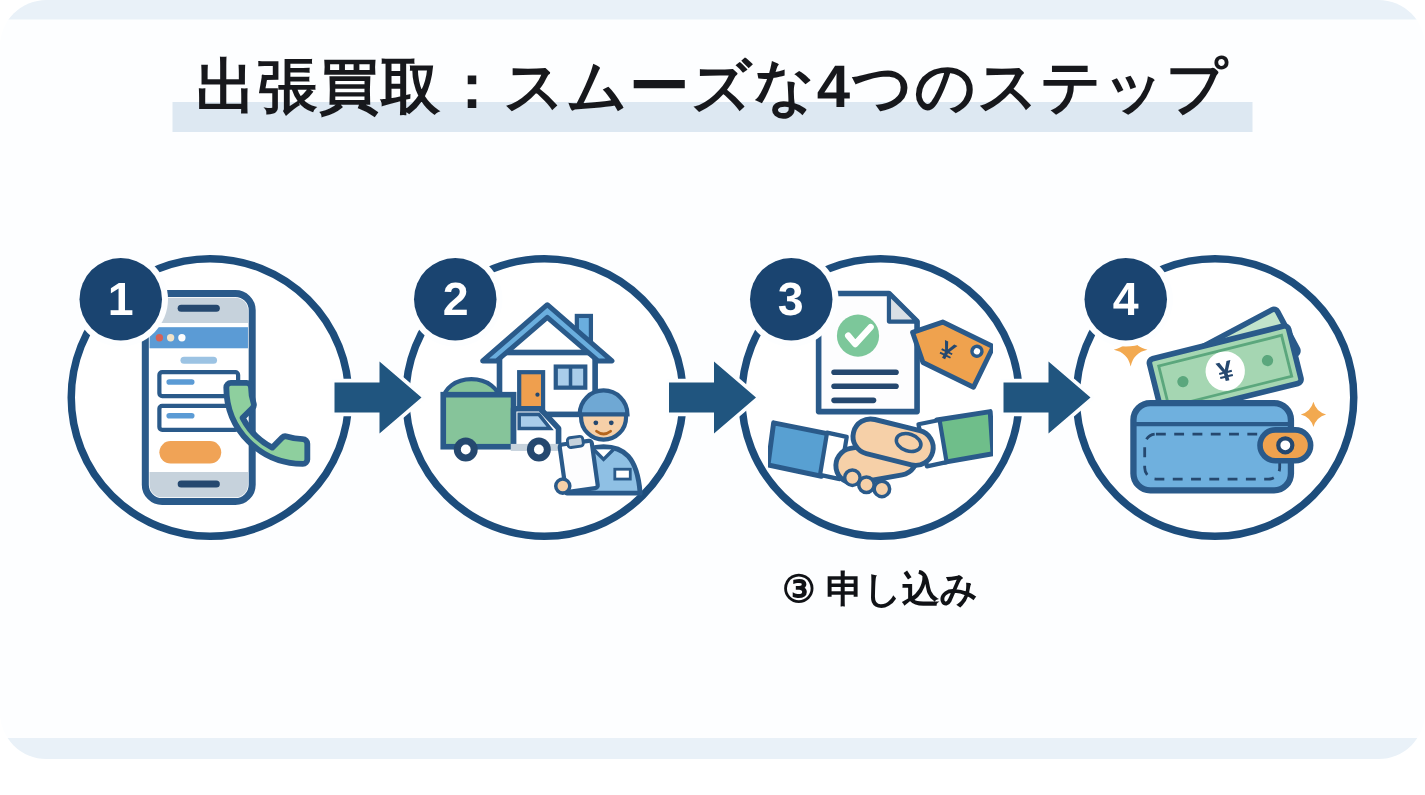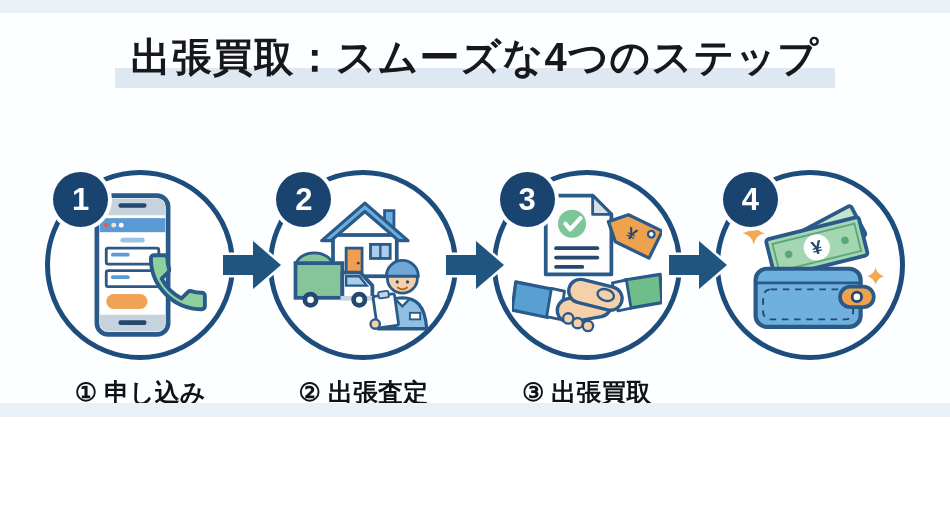--- a/index.html
+++ b/index.html
@@ -1,20 +1,20 @@
 <!DOCTYPE html>
 <html><head>
 <meta charset="utf-8">
 <style>
   * { margin:0; padding:0; box-sizing:border-box; }
   html,body { background:#ffffff; }
   body { font-family:"Liberation Sans", sans-serif; }
   .canvas {
-    position:relative; width:950px; height:417px;
-    background:#fdfeff; overflow:hidden;
+    position:relative; width:950px; height:506px;
+    background:#fdfeff; overflow:hidden;border-radius:31px;
   }
   .accent-bar { position:absolute; left:0; width:100%; background:#e9f1f8; }
   .accent-bar.top { top:0; height:13px; }
   .accent-bar.bottom { bottom:0; height:14px; }
 
   .title-wrap { position:absolute; top:30px; left:0; width:100%; text-align:center; }
   .title-text {
     position:relative; display:inline-block; z-index:0;
     font-size:40px; font-weight:900; color:#17181c; letter-spacing:1px;
     white-space:nowrap;
@@ -79,23 +79,20 @@
           <rect x="49" y="67" width="20" height="4" rx="2" fill="#5b9bd5"></rect>
           <rect x="44" y="86" width="56" height="17" rx="2" fill="#ffffff" stroke="#2a5a8a" stroke-width="3"></rect>
           <rect x="49" y="91" width="20" height="4" rx="2" fill="#5b9bd5"></rect>
           <rect x="44" y="111" width="44" height="16" rx="8" fill="#f0a356"></rect>
           <path d="M37 133 h70 v9 a9 9 0 0 1 -9 9 h-52 a9 9 0 0 1 -9 -9 z" fill="#c6d2dc"></path>
           <rect x="57" y="139" width="30" height="5" rx="2.5" fill="#25486f"></rect>
           <g transform="translate(82,60) scale(3.2)">
             <path d="M6.62 10.79c1.44 2.83 3.76 5.14 6.59 6.59l2.2-2.2c.27-.27.67-.36 1.02-.24 1.12.37 2.33.57 3.57.57.55 0 1 .45 1 1V20c0 .55-.45 1-1 1-9.39 0-17-7.61-17-17 0-.55.45-1 1-1h3.5c.55 0 1 .45 1 1 0 1.25.2 2.45.57 3.57.11.35.03.74-.25 1.02l-2.2 2.2z" fill="#8ecf9e" stroke="#2a5a8a" stroke-width="1.3" stroke-linejoin="round"></path>
           </g>
         </svg>
-      </div>
-      <div class="step-label">
-        <span class="circled">①</span><span>申し込み</span>
       </div>
     </div>
 
     <div class="arrow-slot">
       <div class="arrow">
         <svg width="62" height="58" viewBox="0 0 62 58">
           <polygon points="2,19 32,19 32,5 60,29 32,53 32,39 2,39" fill="#20557f" stroke="#fdfeff" stroke-width="5" paint-order="stroke" stroke-linejoin="round"></polygon>
         </svg>
       </div>
     </div>
@@ -128,23 +125,20 @@
           <circle cx="116.5" cy="98" r="1.7" fill="#25486f"></circle>
           <circle cx="127.5" cy="98" r="1.7" fill="#25486f"></circle>
           <path d="M117 104 q5 4 10 0" stroke="#b5651d" stroke-width="2" fill="none" stroke-linecap="round"></path>
           <g transform="rotate(-8 104 130)">
             <rect x="93" y="112" width="23" height="34" rx="2" fill="#fdfdfe" stroke="#2a5a8a" stroke-width="3"></rect>
             <rect x="99" y="108" width="11" height="7" rx="2" fill="#c6d2dc" stroke="#2a5a8a" stroke-width="2"></rect>
           </g>
           <circle cx="93" cy="143" r="5" fill="#f6d0a8" stroke="#2a5a8a" stroke-width="2.5"></circle>
         </svg>
       </div>
-      <div class="step-label">
-        <span class="circled">②</span><span>出張査定</span>
-      </div>
     </div>
 
     <div class="arrow-slot">
       <div class="arrow">
         <svg width="62" height="58" viewBox="0 0 62 58">
           <polygon points="2,19 32,19 32,5 60,29 32,53 32,39 2,39" fill="#20557f" stroke="#fdfeff" stroke-width="5" paint-order="stroke" stroke-linejoin="round"></polygon>
         </svg>
       </div>
     </div>
 
@@ -174,21 +168,21 @@
           <g transform="rotate(14 92 112)">
             <rect x="60" y="100" width="58" height="25" rx="12.5" fill="#f6d0a8" stroke="#2a5a8a" stroke-width="3.5"></rect>
           </g>
           <circle cx="60" cy="137" r="5.5" fill="#f6d0a8" stroke="#2a5a8a" stroke-width="2.5"></circle>
           <circle cx="70" cy="142" r="5.5" fill="#f6d0a8" stroke="#2a5a8a" stroke-width="2.5"></circle>
           <circle cx="81" cy="145" r="5.5" fill="#f6d0a8" stroke="#2a5a8a" stroke-width="2.5"></circle>
           <ellipse cx="100" cy="112" rx="9" ry="6" transform="rotate(18 100 112)" fill="#f6d0a8" stroke="#2a5a8a" stroke-width="2.5"></ellipse>
         </svg>
       </div>
       <div class="step-label">
-        <span class="circled">③</span><span>出張買取</span>
+        <span class="circled">③</span><span>申し込み</span>
       </div>
     </div>
 
     <div class="arrow-slot">
       <div class="arrow">
         <svg width="62" height="58" viewBox="0 0 62 58">
           <polygon points="2,19 32,19 32,5 60,29 32,53 32,39 2,39" fill="#20557f" stroke="#fdfeff" stroke-width="5" paint-order="stroke" stroke-linejoin="round"></polygon>
         </svg>
       </div>
     </div>

